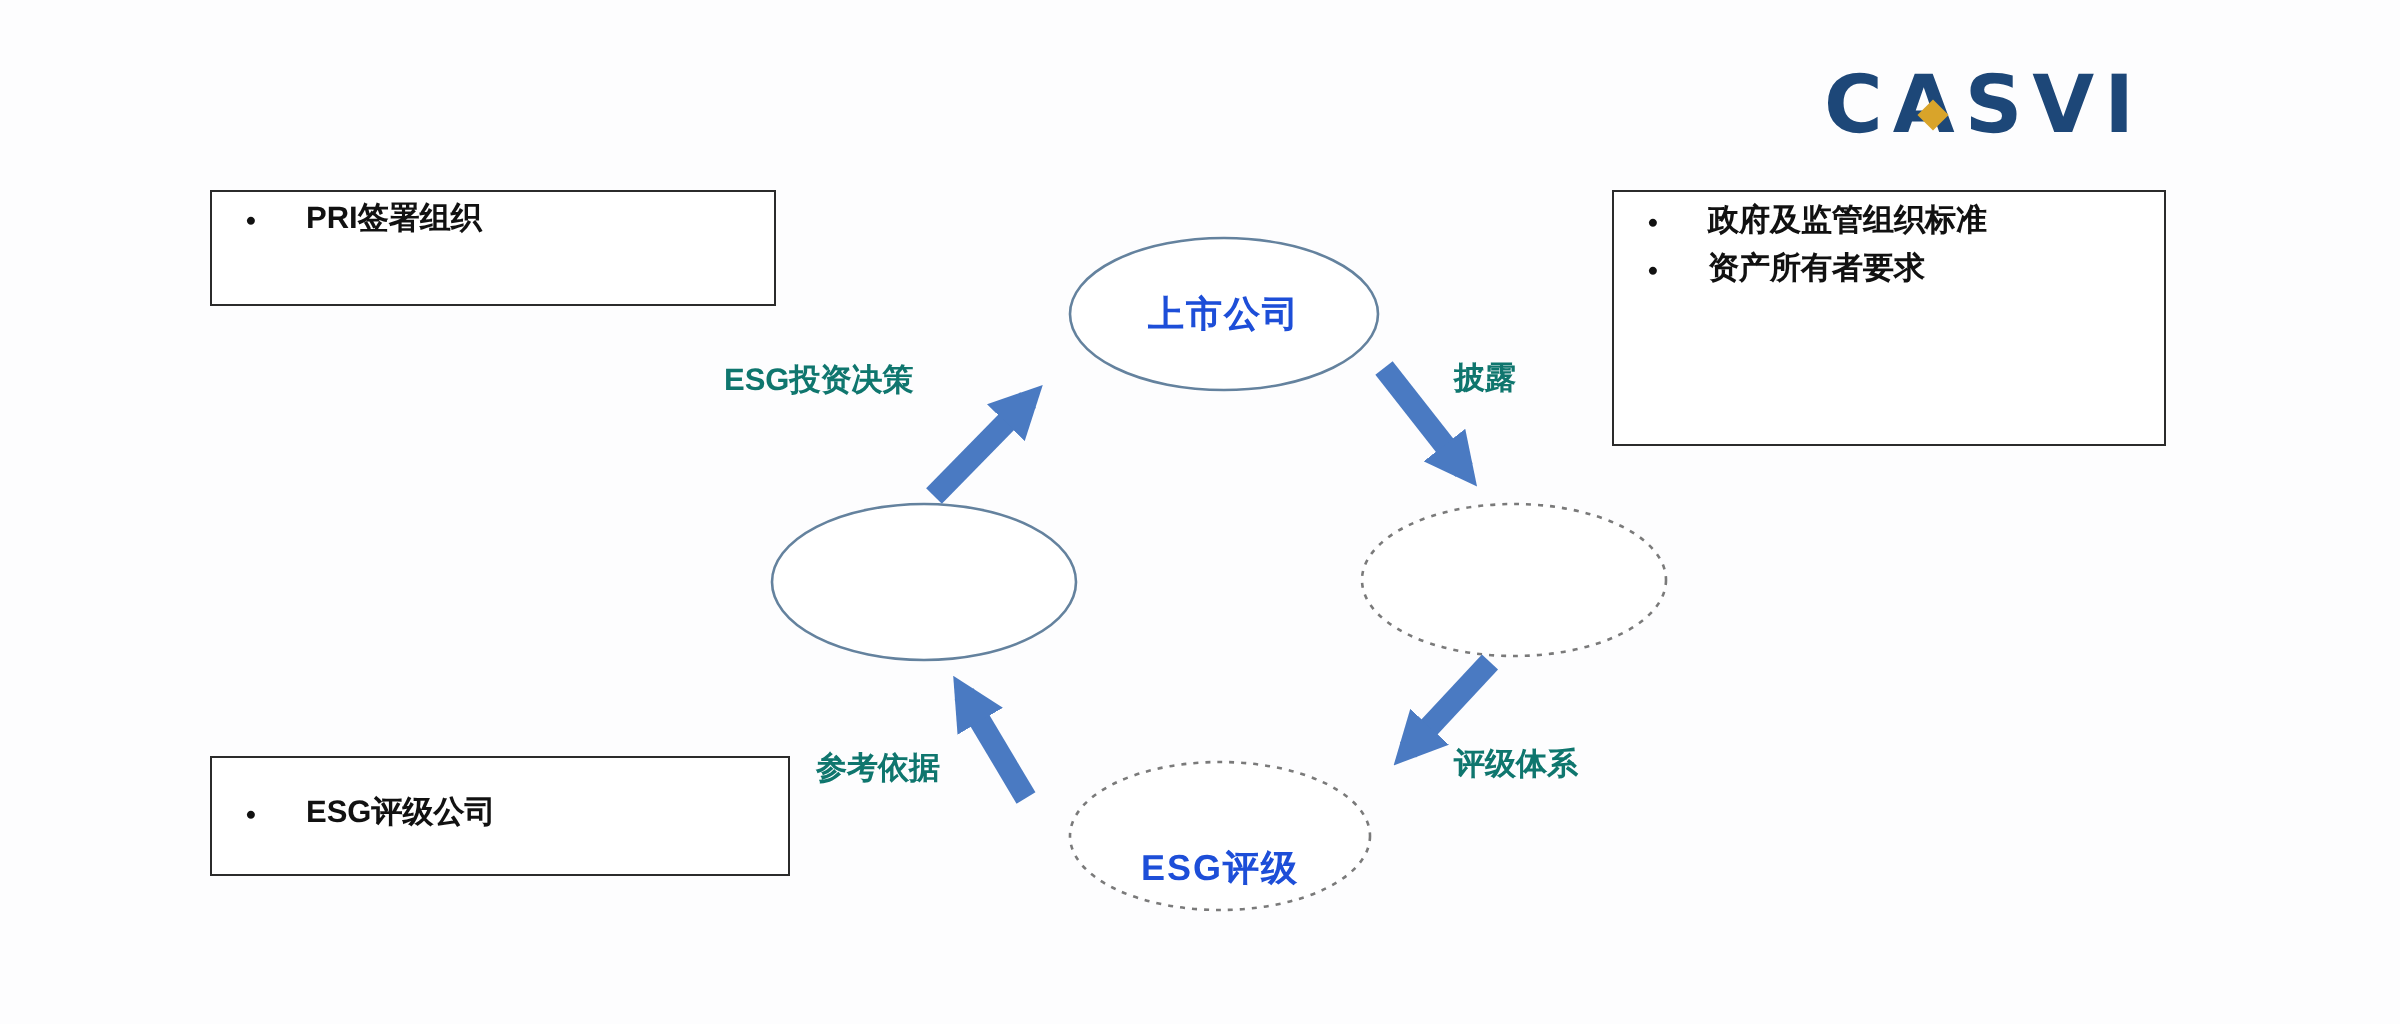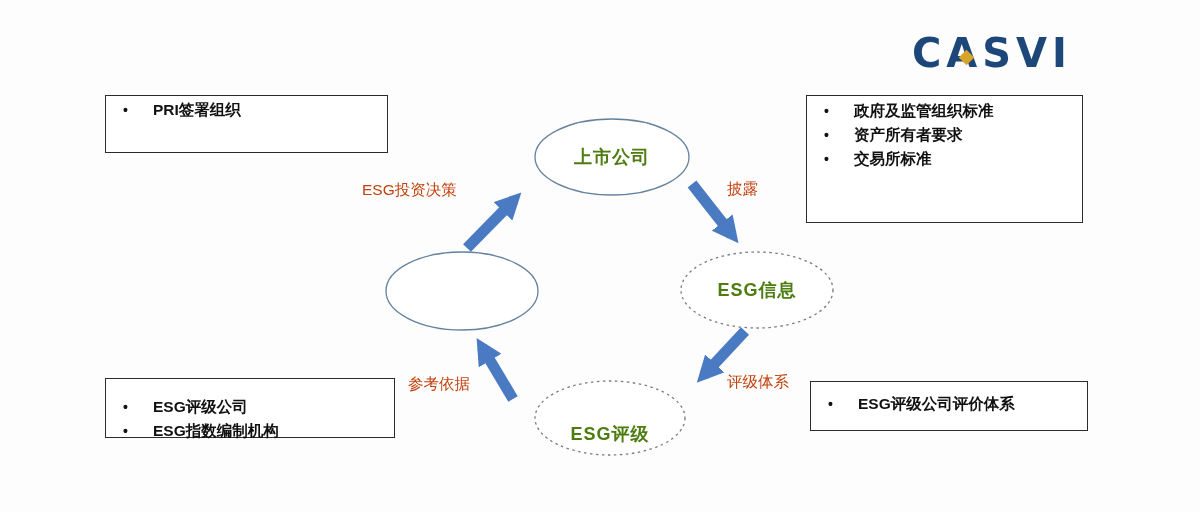--- a/index.html
+++ b/index.html
@@ -13,31 +13,31 @@
     background:#fdfdfe;
     overflow:hidden;
   }
   .diagram-svg{
     position:absolute;left:0;top:0;width:1200px;height:512px;
   }
   
   .node-label{
     position:absolute;
     display:flex;align-items:center;justify-content:center;
-    font-weight:bold;font-size:18px;color:#4d7c0f;
+    font-weight:bold;font-size:18px;color:#1d4ed8;
     letter-spacing:1px;
   }
   .nl-listed  {left:532px;top:139px;width:160px;height:36px;}
   .nl-esginfo {left:677px;top:272px;width:160px;height:36px;}
   .nl-esgrate {left:530px;top:416px;width:160px;height:36px;}
   .nl-invest  {left:382px;top:273px;width:160px;height:36px;}
   
   .arrow-label{
     position:absolute;
-    font-weight:normal;font-size:15.5px;color:#c2410c;
+    font-weight:bold;font-size:15.5px;color:#0f766e;
     white-space:nowrap;
   }
   .al-decision{left:362px;top:180px;}
   .al-disclose{left:727px;top:179px;}
   .al-ratingsys{left:727px;top:372px;}
   .al-reference{left:408px;top:374px;text-align:right;}
   
   .bullet-box{
     position:absolute;
     background:#fff;
@@ -95,53 +95,45 @@
     <ellipse cx="610" cy="418" rx="75" ry="37" fill="#ffffff" stroke="#7a7a7a" stroke-width="1.3" stroke-dasharray="2.5 3.5"></ellipse>
     <ellipse cx="462" cy="291" rx="76" ry="39" fill="#ffffff" stroke="#64829e" stroke-width="1.3"></ellipse>
 
     <line x1="467" y1="248" x2="514" y2="200" stroke="#4a7ac2" stroke-width="11" marker-end="url(#ah)"></line>
     <line x1="692" y1="184" x2="732" y2="235" stroke="#4a7ac2" stroke-width="11" marker-end="url(#ah)"></line>
     <line x1="745" y1="331" x2="704" y2="375" stroke="#4a7ac2" stroke-width="11" marker-end="url(#ah)"></line>
     <line x1="513" y1="399" x2="482" y2="347" stroke="#4a7ac2" stroke-width="11" marker-end="url(#ah)"></line>
   </svg>
 
   <div class="node-label nl-listed">上市公司</div>
-  <div class="node-label nl-esginfo">ESG信息</div>
   <div class="node-label nl-esgrate">ESG评级</div>
 
   <div class="arrow-label al-decision">ESG投资决策</div>
   <div class="arrow-label al-disclose">披露</div>
   <div class="arrow-label al-ratingsys">评级体系</div>
   <div class="arrow-label al-reference">参考依据</div>
 
   <div class="bullet-box bb-top-left">
     <ul>
       <li>PRI签署组织</li>
     </ul>
   </div>
 
   <div class="bullet-box bb-top-right">
     <ul>
       <li>政府及监管组织标准</li>
       <li>资产所有者要求</li>
-      <li>交易所标准</li>
     </ul>
   </div>
 
   <div class="bullet-box bb-bottom-left">
     <ul>
       <li>ESG评级公司</li>
-      <li>ESG指数编制机构</li>
     </ul>
   </div>
 
-  <div class="bullet-box bb-bottom-right">
-    <ul>
-      <li>ESG评级公司评价体系</li>
-    </ul>
-  </div>
 
   <div class="logo">
     <div class="logo-text">CASVI</div>
     <div class="logo-diamond"></div>
   </div>
 
 </div>
 
 </body></html>

